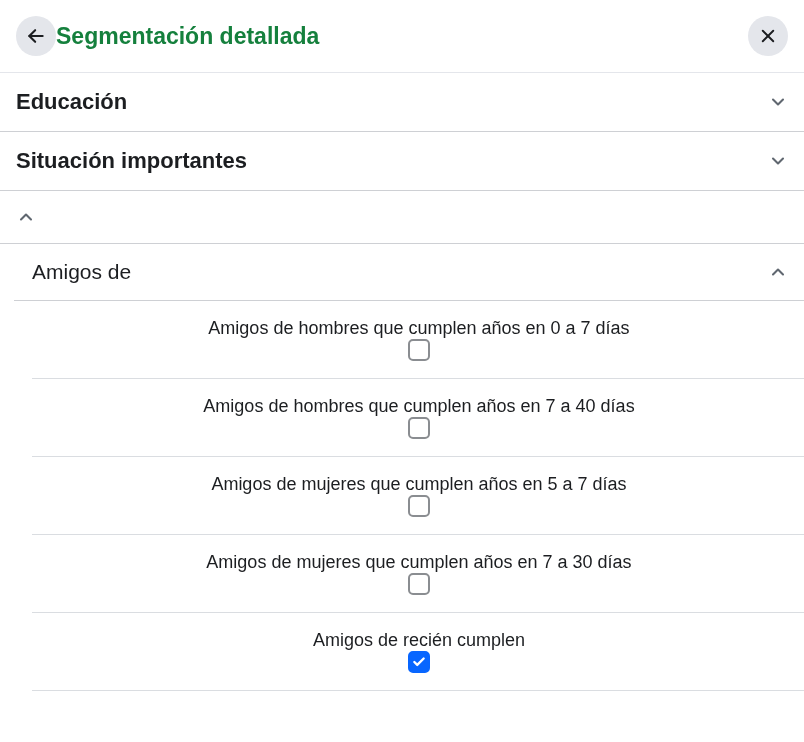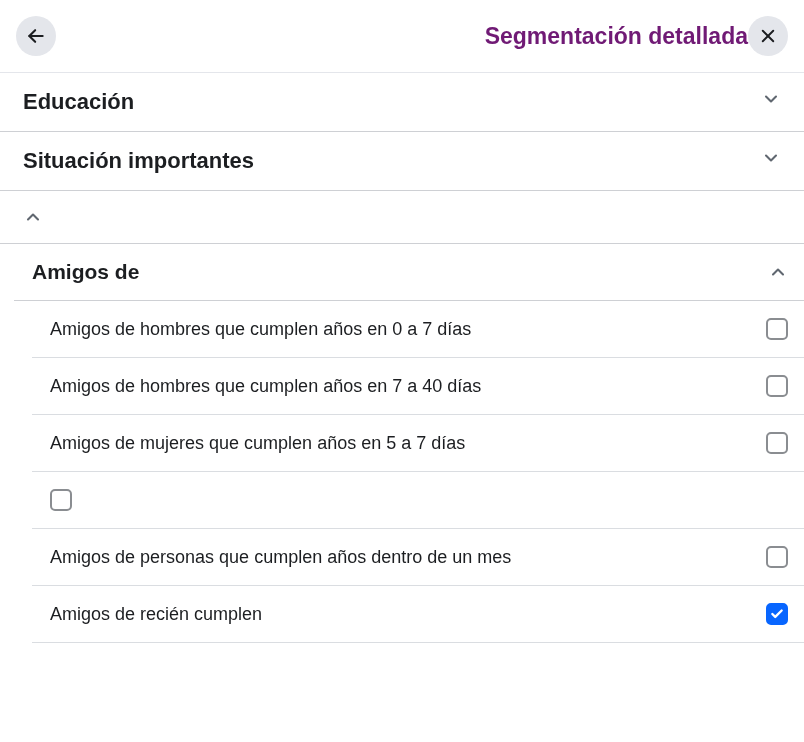--- a/index.html
+++ b/index.html
@@ -26,29 +26,29 @@
       border-radius: 50%;
       background: #e4e6eb;
       display: flex;
       align-items: center;
       justify-content: center;
       cursor: pointer;
     }
     .header-title {
       font-size: 23px;
       font-weight: 700;
-      color: #701a75;
-      text-align: right;
+      color: #15803d;
+      text-align: left;
       flex: 1;
     }
     .section-row {
       display: flex;
-      align-items: flex-start;
-      justify-content: space-between;
-      padding: 16px 23px;
+      align-items: center;
+      justify-content: space-between;
+      padding: 16px 16px;
       border-bottom: 1px solid #ced0d4;
       cursor: pointer;
     }
     .section-row:first-of-type {
       border-top: none;
     }
     .section-title {
       font-size: 22px;
       font-weight: 600;
       color: #1c1e21;
@@ -64,32 +64,33 @@
     .subsection-row {
       display: flex;
       align-items: center;
       justify-content: space-between;
       padding: 16px 16px 16px 18px;
       border-bottom: 1px solid #ced0d4;
       cursor: pointer;
     }
     .subsection-title {
       font-size: 21px;
-      font-weight: 700;
+      font-weight: 400;
       color: #1c1e21;
     }
     .option-list {
       padding-left: 18px;
     }
     .option-row {
       display: flex;
       align-items: center;
       justify-content: space-between;
       padding: 17px 16px 17px 18px;
       border-bottom: 1px solid #dadde1;
+      flex-direction: column;
     }
     .option-label {
       font-size: 18px;
       font-weight: 400;
       color: #1c1e21;
     }
     .checkbox {
       width: 22px;
       height: 22px;
       border: 2px solid #8a8d91;
@@ -179,26 +180,21 @@
         
       </div>
     </div>
     <div class="option-row">
       <div class="option-label">Amigos de mujeres que cumplen años en 5 a 7 días</div>
       <div class="checkbox">
         
       </div>
     </div>
     <div class="option-row">
-      <div class="checkbox">
-        
-      </div>
-    </div>
-    <div class="option-row">
-      <div class="option-label">Amigos de personas que cumplen años dentro de un mes</div>
+      <div class="option-label">Amigos de mujeres que cumplen años en 7 a 30 días</div>
       <div class="checkbox">
         
       </div>
     </div>
     <div class="option-row">
       <div class="option-label">Amigos de recién cumplen</div>
       <div class="checkbox checked">
         <svg width="14" height="14" viewBox="0 0 24 24" fill="none" stroke="#fff" stroke-width="4" stroke-linecap="round" stroke-linejoin="round">
             <polyline points="20 6 9 17 4 12"></polyline>
           </svg>

